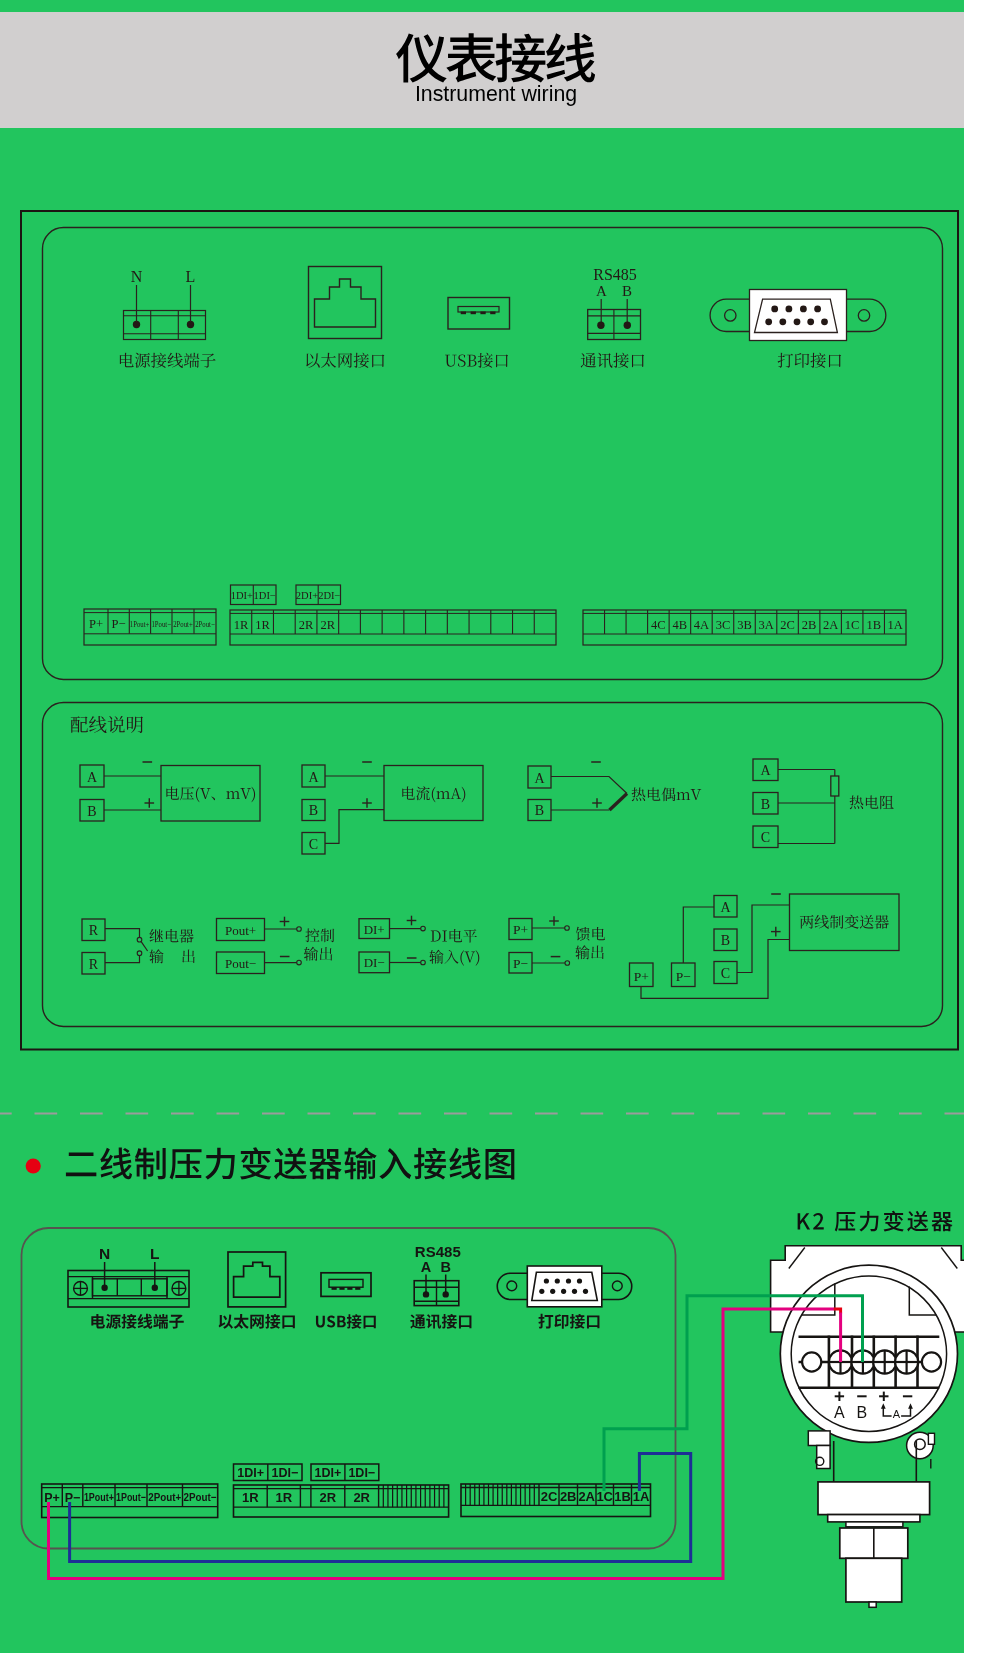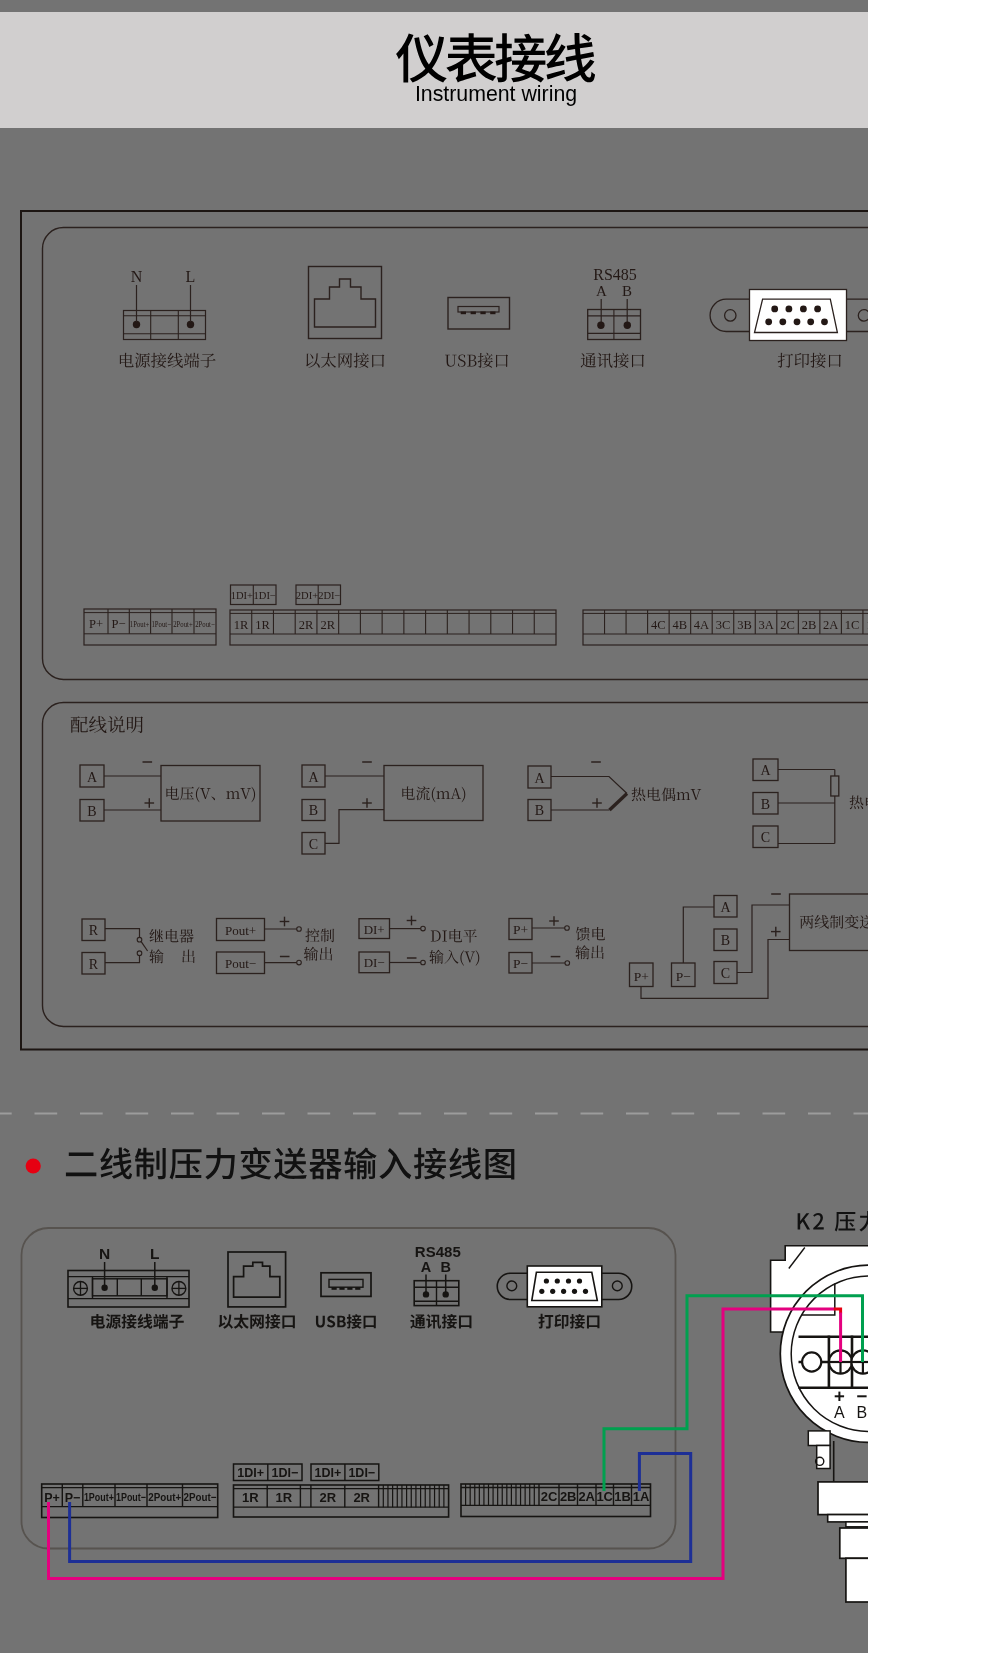--- a/index.html
+++ b/index.html
@@ -1,14 +1,14 @@
 <!DOCTYPE html>
 <html><head><meta charset="utf-8"><style>
 html,body{margin:0;padding:0;background:#fff}
-#page{position:relative;width:868px;height:1653px;background:#737373;overflow:hidden}
+#page{position:relative;width:964px;height:1653px;background:#22c55e;overflow:hidden}
 svg{display:block}
 text{white-space:pre}
 </style></head><body>
 <div id="page">
 <svg width="990" height="1653" viewBox="0 0 990 1653" font-family="Liberation Serif, serif">
 <defs>
         <path id="g0" d="M537 786C580 722 625 636 643 583L723 627C704 680 656 762 613 824ZM828 785C795 581 742 399 636 254C540 391 484 567 450 771L360 757C401 522 463 326 569 176C494 99 398 35 273 -12C292 -31 318 -64 330 -85C453 -36 549 28 627 104C700 24 791 -40 904 -86C919 -61 949 -23 972 -4C858 37 767 100 694 180C819 339 881 540 922 769ZM256 840C202 692 112 546 16 451C33 429 59 378 68 355C98 386 127 421 155 460V-83H245V601C283 669 318 741 345 813Z"></path>
         <path id="g1" d="M245 -84C270 -67 311 -53 594 34C588 54 580 92 578 118L346 51V250C400 287 450 329 491 373C568 164 701 15 909 -55C923 -29 950 8 971 28C875 55 795 101 729 162C790 198 859 245 918 291L839 348C798 308 733 258 676 219C637 266 606 320 583 378H937V459H545V534H863V611H545V681H905V763H545V844H450V763H103V681H450V611H153V534H450V459H61V378H372C280 300 148 229 29 192C50 173 78 138 92 116C143 135 196 159 248 189V73C248 32 224 11 204 1C219 -18 239 -60 245 -84Z"></path>
         <path id="g2" d="M151 843V648H39V560H151V357C104 343 60 331 25 323L47 232L151 264V24C151 11 146 7 134 7C123 7 88 7 50 8C62 -17 73 -57 76 -80C136 -81 176 -77 202 -62C228 -47 238 -23 238 24V291L333 321L320 407L238 382V560H331V648H238V843ZM565 823C578 800 593 772 605 746H383V665H931V746H703C690 775 672 809 653 836ZM760 661C743 617 710 555 684 514H532L595 541C583 574 554 625 526 663L453 634C479 597 504 548 516 514H350V432H955V514H775C798 550 824 594 847 636ZM394 132C456 113 524 89 591 61C524 28 436 8 321 -3C335 -22 351 -56 358 -82C501 -62 608 -31 687 20C764 -16 834 -53 881 -86L940 -14C894 16 830 49 759 81C800 126 829 182 849 252H966V332H619C634 360 648 388 659 415L572 432C559 400 542 366 523 332H336V252H477C449 207 420 166 394 132ZM754 252C736 197 710 153 673 117C623 137 572 156 524 172C540 196 557 224 574 252Z"></path>
         <path id="g3" d="M51 62 71 -29C165 1 286 40 402 78L388 156C263 120 135 82 51 62ZM705 779C751 754 811 714 841 686L897 744C867 770 806 807 760 830ZM73 419C88 427 112 432 219 445C180 389 145 345 127 327C96 289 74 266 50 261C61 237 75 195 79 177C102 190 139 200 387 250C385 269 386 305 389 329L208 298C281 384 352 486 412 589L334 638C315 601 294 563 272 528L164 519C223 600 279 702 320 800L232 842C194 725 123 599 101 567C79 534 62 512 42 507C53 482 68 437 73 419ZM876 350C840 294 793 242 738 196C725 244 713 299 704 360L948 406L933 489L692 445C688 481 684 520 681 559L921 596L905 679L676 645C673 710 671 778 672 847H579C579 774 581 702 585 631L432 608L448 523L590 545C593 505 597 466 601 428L412 393L427 308L613 343C625 267 640 198 658 138C575 84 479 40 378 10C400 -11 424 -44 436 -68C526 -36 612 5 690 55C730 -31 783 -82 851 -82C925 -82 952 -50 968 67C947 77 918 97 899 119C895 34 885 9 861 9C826 9 794 46 767 110C842 169 906 236 955 313Z"></path>

